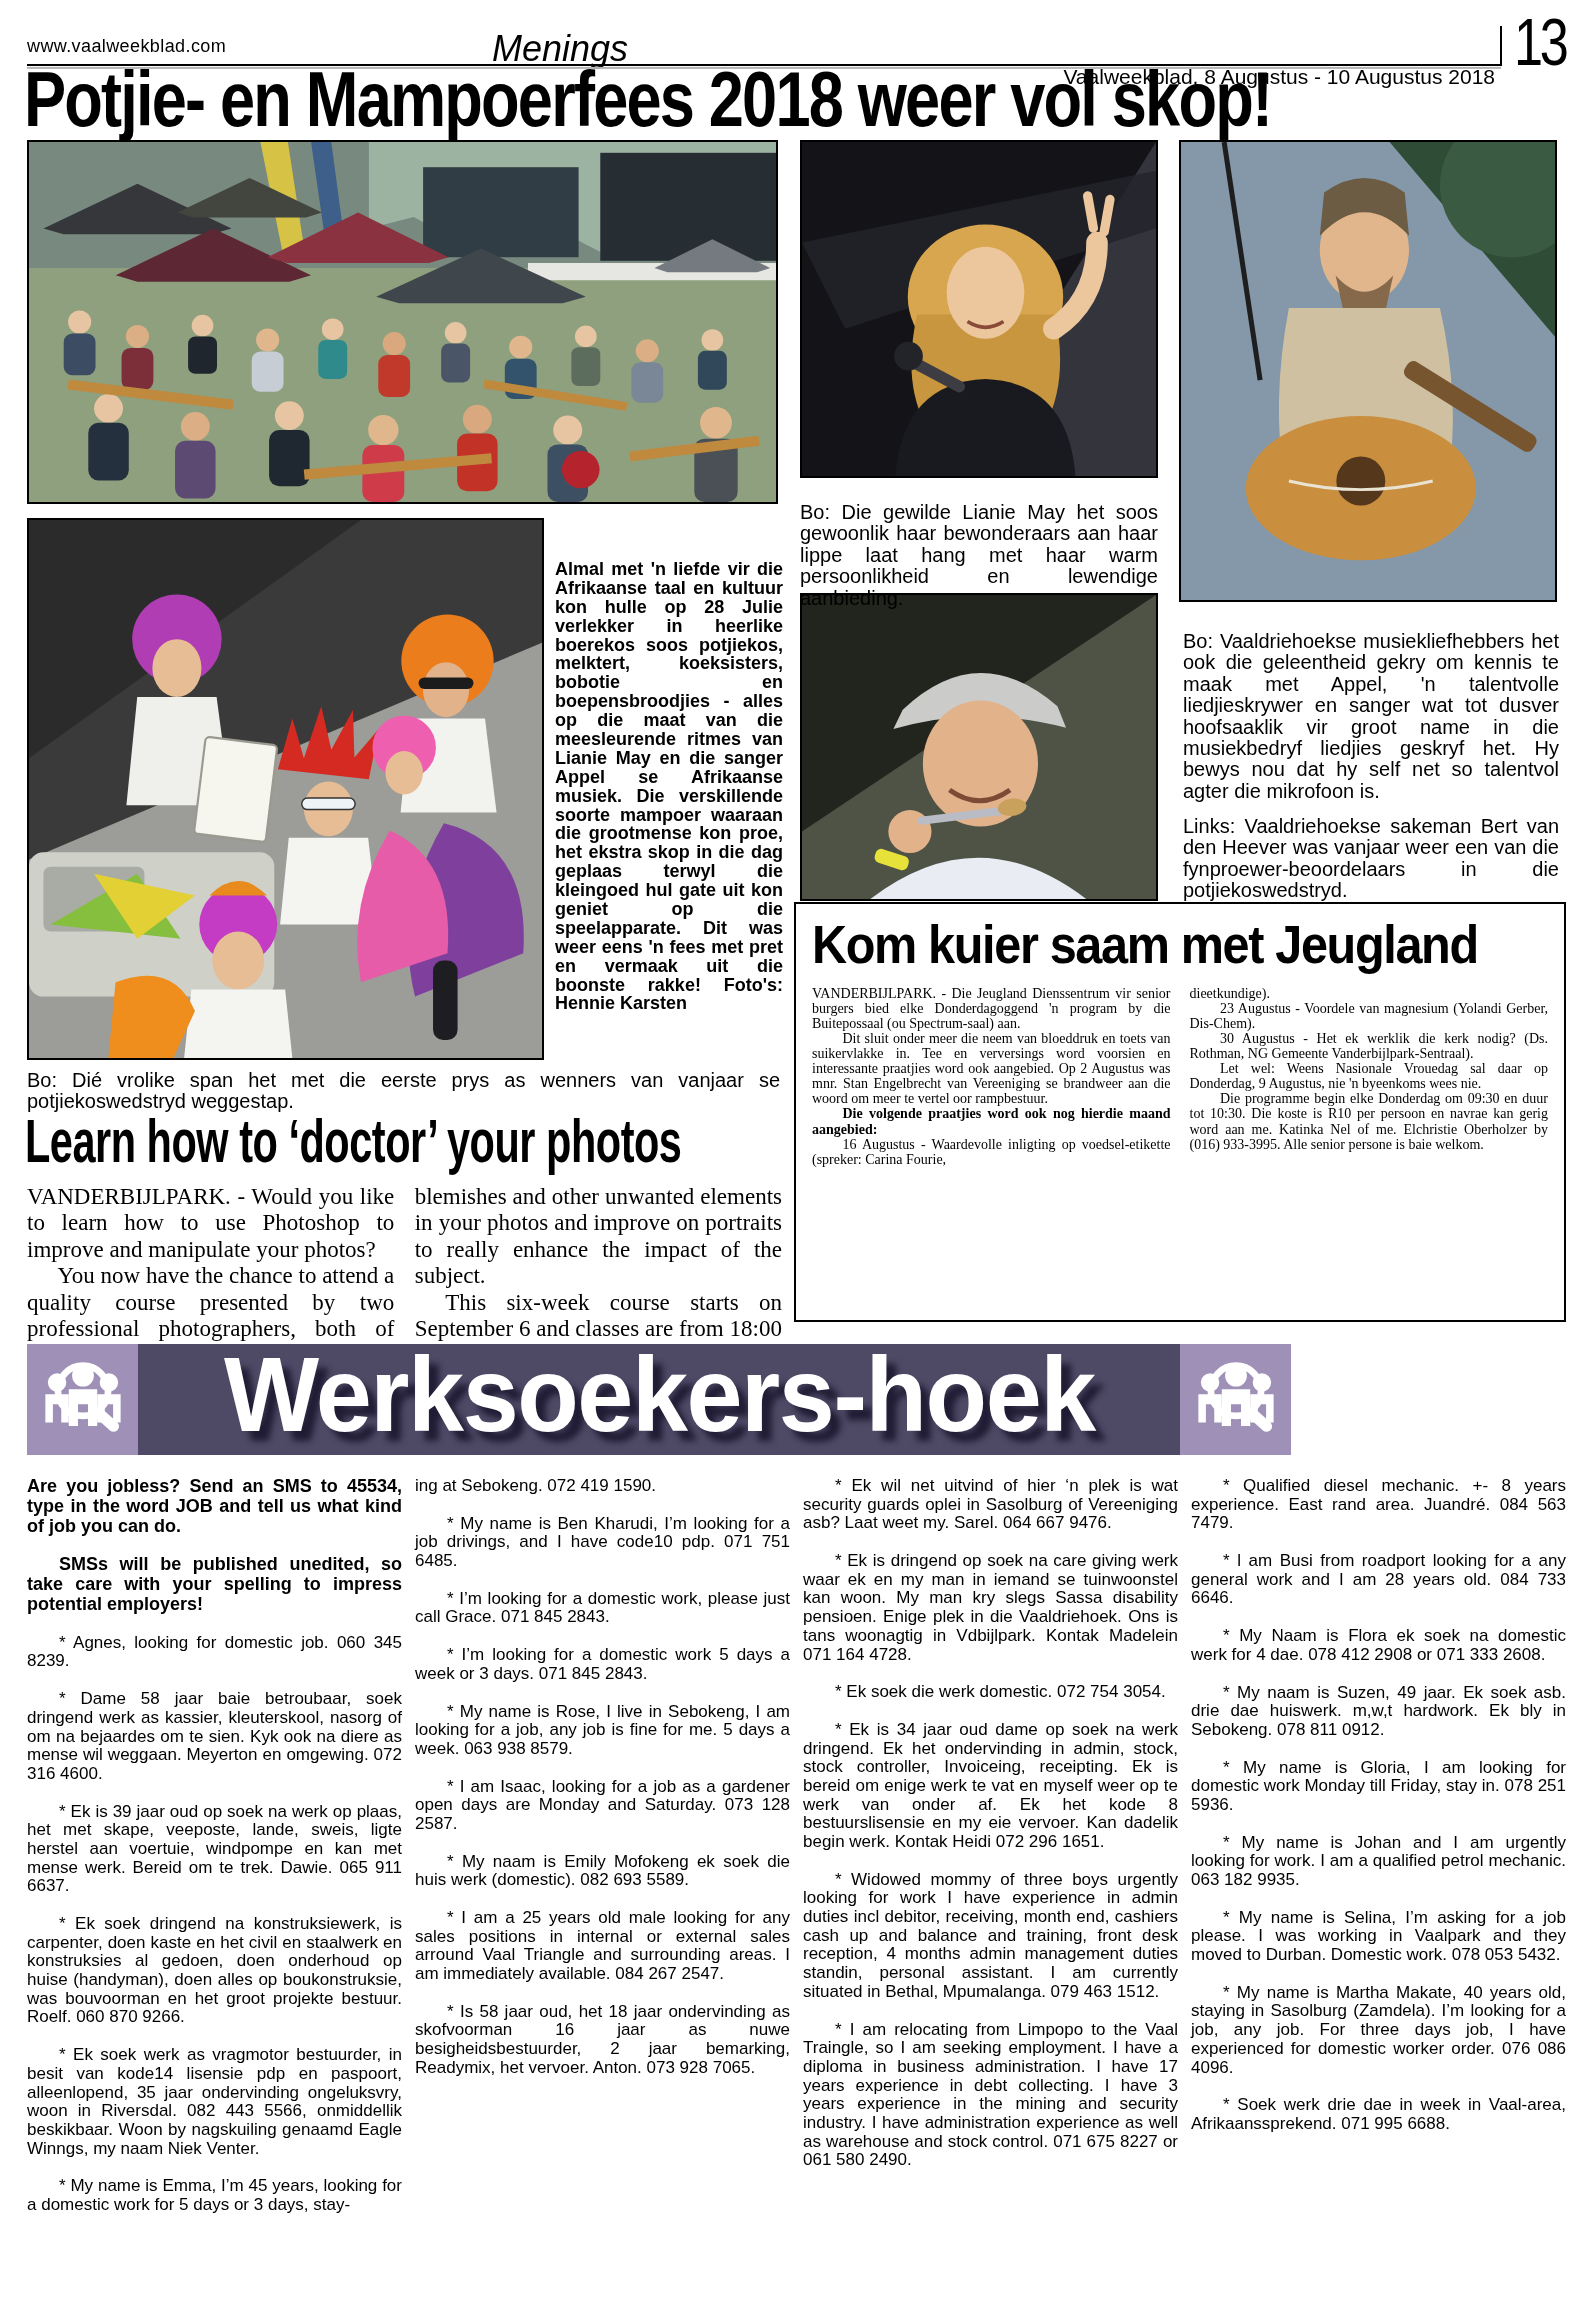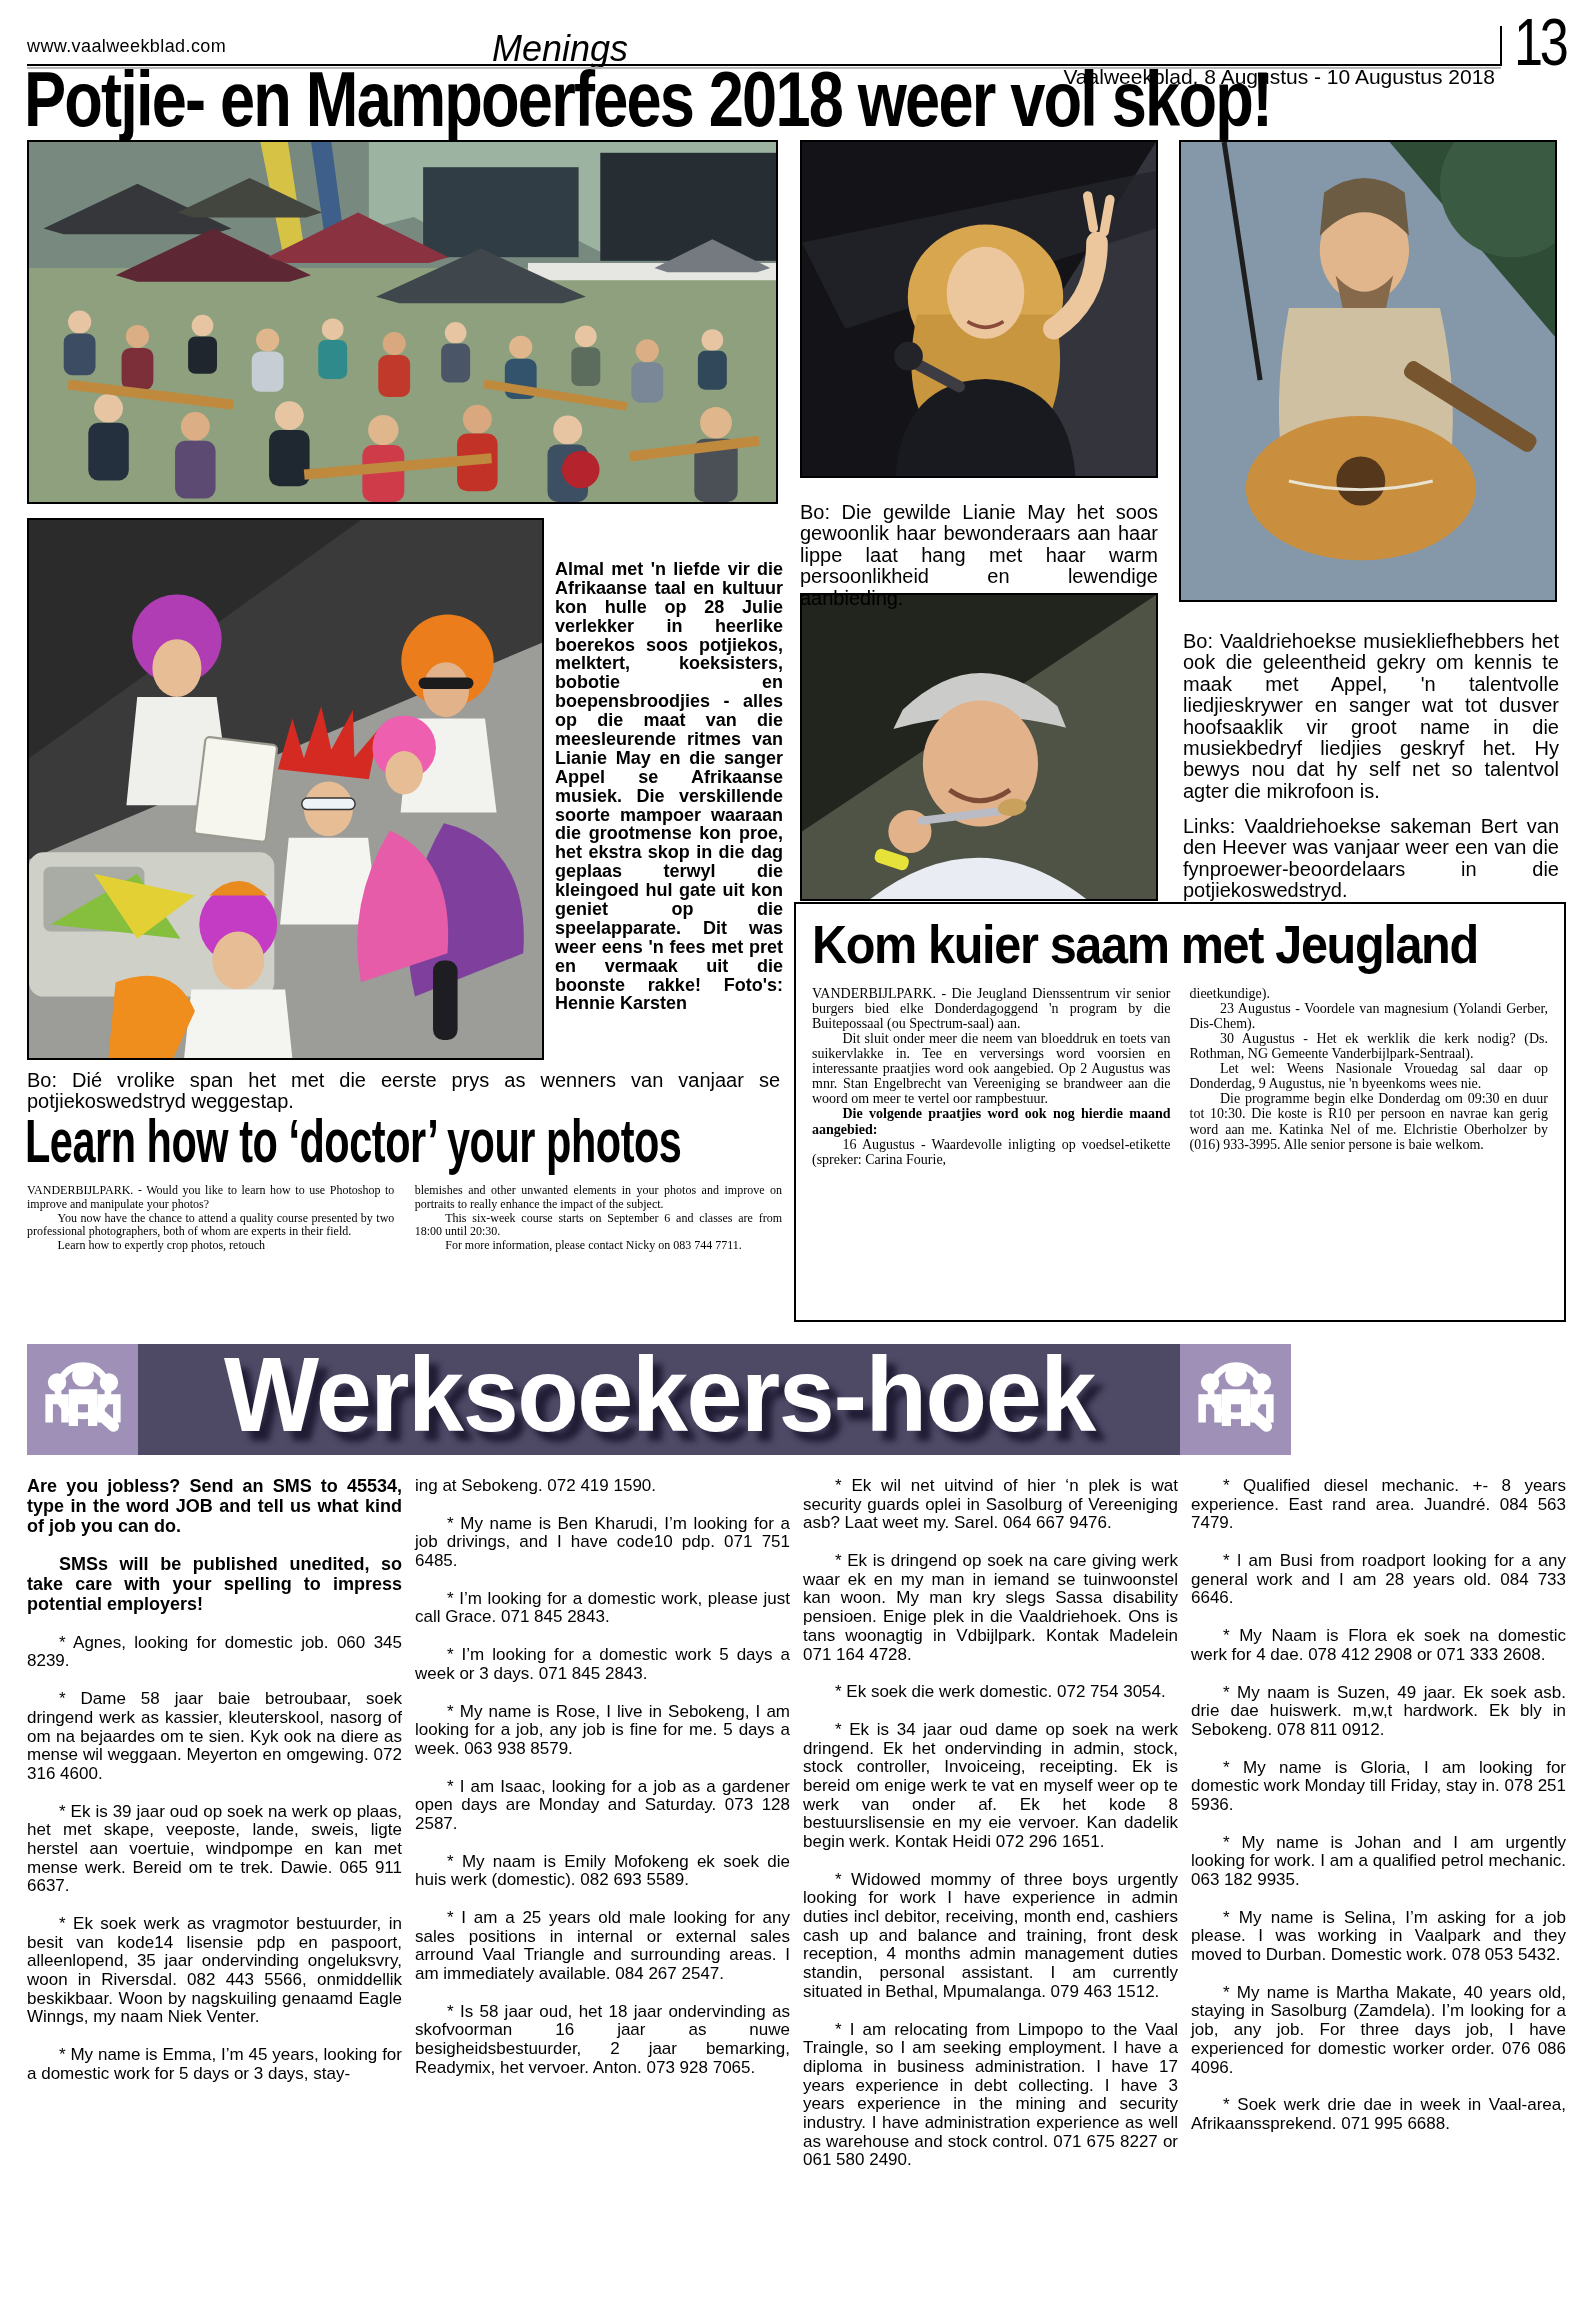--- a/index.html
+++ b/index.html
@@ -54,21 +54,21 @@
   .serif-cols p { margin:0; }
   .serif-cols p.ind { text-indent:30.5px; }
   .serif-cols p.b { font-weight:700; }
   
   .learn-headline {
     position:absolute; left:25px; top:1111px; font-size:61px; font-weight:700;
     letter-spacing:-0.7px; white-space:nowrap; line-height:1;
     transform:scaleX(.68); transform-origin:left top;
   }
   .learn-article { position:absolute; left:27px; top:1184px; width:755px; }
-  .learn-article .serif-cols { gap:20.4px; font-size:12px; line-height:1.15; }
+  .learn-article .serif-cols { gap:20.4px; font-size:23px; line-height:1.15; }
   
   .banner { position:absolute; left:27px; top:1344px; width:1264px; height:111px; display:flex; }
   .banner-side { width:111px; flex:0 0 111px; background:var(--banner-light,#9e90b6); display:flex; align-items:center; justify-content:center; }
   .banner-side svg { width:92px; height:92px; }
   .banner-center { flex:1; background:var(--banner-dark,#4e4a66); display:flex; align-items:center; justify-content:center; overflow:hidden; }
   .banner-text {
     color:#fff; font-size:106px; font-weight:700; letter-spacing:-1.5px; line-height:1;
     white-space:nowrap; transform:scaleX(.95); padding-bottom:10.2px;
     text-shadow:10.2px 9.5px 6.5px rgba(24,20,44,.85);
   }
@@ -320,20 +320,21 @@
   </div>
 
   <section class="classifieds">
     <div class="cl-col">
       <p class="b flush">Are you jobless? Send an SMS to 45534, type in the word JOB and tell us what kind of job you can do.</p>
       <p class="b">SMSs will be published unedited, so take care with your spelling to impress potential employers!</p>
       <div>
           <p>* Agnes, looking for domestic job. 060 345 8239.</p>
           <p>* Dame 58 jaar baie betroubaar, soek dringend werk as kassier, kleuterskool, nasorg of om na bejaardes om te sien. Kyk ook na diere as mense wil weggaan. Meyerton en omgewing. 072 316 4600.</p>
           <p>* Ek is 39 jaar oud op soek na werk op plaas, het met skape, veeposte, lande, sweis, ligte herstel aan voertuie, windpompe en kan met mense werk. Bereid om te trek. Dawie. 065 911 6637.</p>
+          <p>* Ek soek dringend na konstruksiewerk, is carpenter, doen kaste en het civil en staalwerk en konstruksies al gedoen, doen onderhoud op huise (handyman), doen alles op boukonstruksie, was bouvoorman en het groot projekte bestuur. Roelf. 060 870 9266.</p>
           <p>* Ek soek werk as vragmotor bestuurder, in besit van kode14 lisensie pdp en paspoort, alleenlopend, 35 jaar ondervinding ongeluksvry, woon in Riversdal. 082 443 5566, onmiddellik beskikbaar. Woon by nagskuiling genaamd Eagle Winngs, my naam Niek Venter.</p>
           <p>* My name is Emma, I’m 45 years, looking for a domestic work for 5 days or 3 days, stay-</p>
         </div>
     </div>
     <div class="cl-col">
       <p class="flush">ing at Sebokeng. 072 419 1590.</p>
       <div>
           <p>* My name is Ben Kharudi, I’m looking for a job drivings, and I have code10 pdp. 071 751 6485.</p>
           <p>* I’m looking for a domestic work, please just call Grace. 071 845 2843.</p>
           <p>* I’m looking for a domestic work 5 days a week or 3 days. 071 845 2843.</p>

